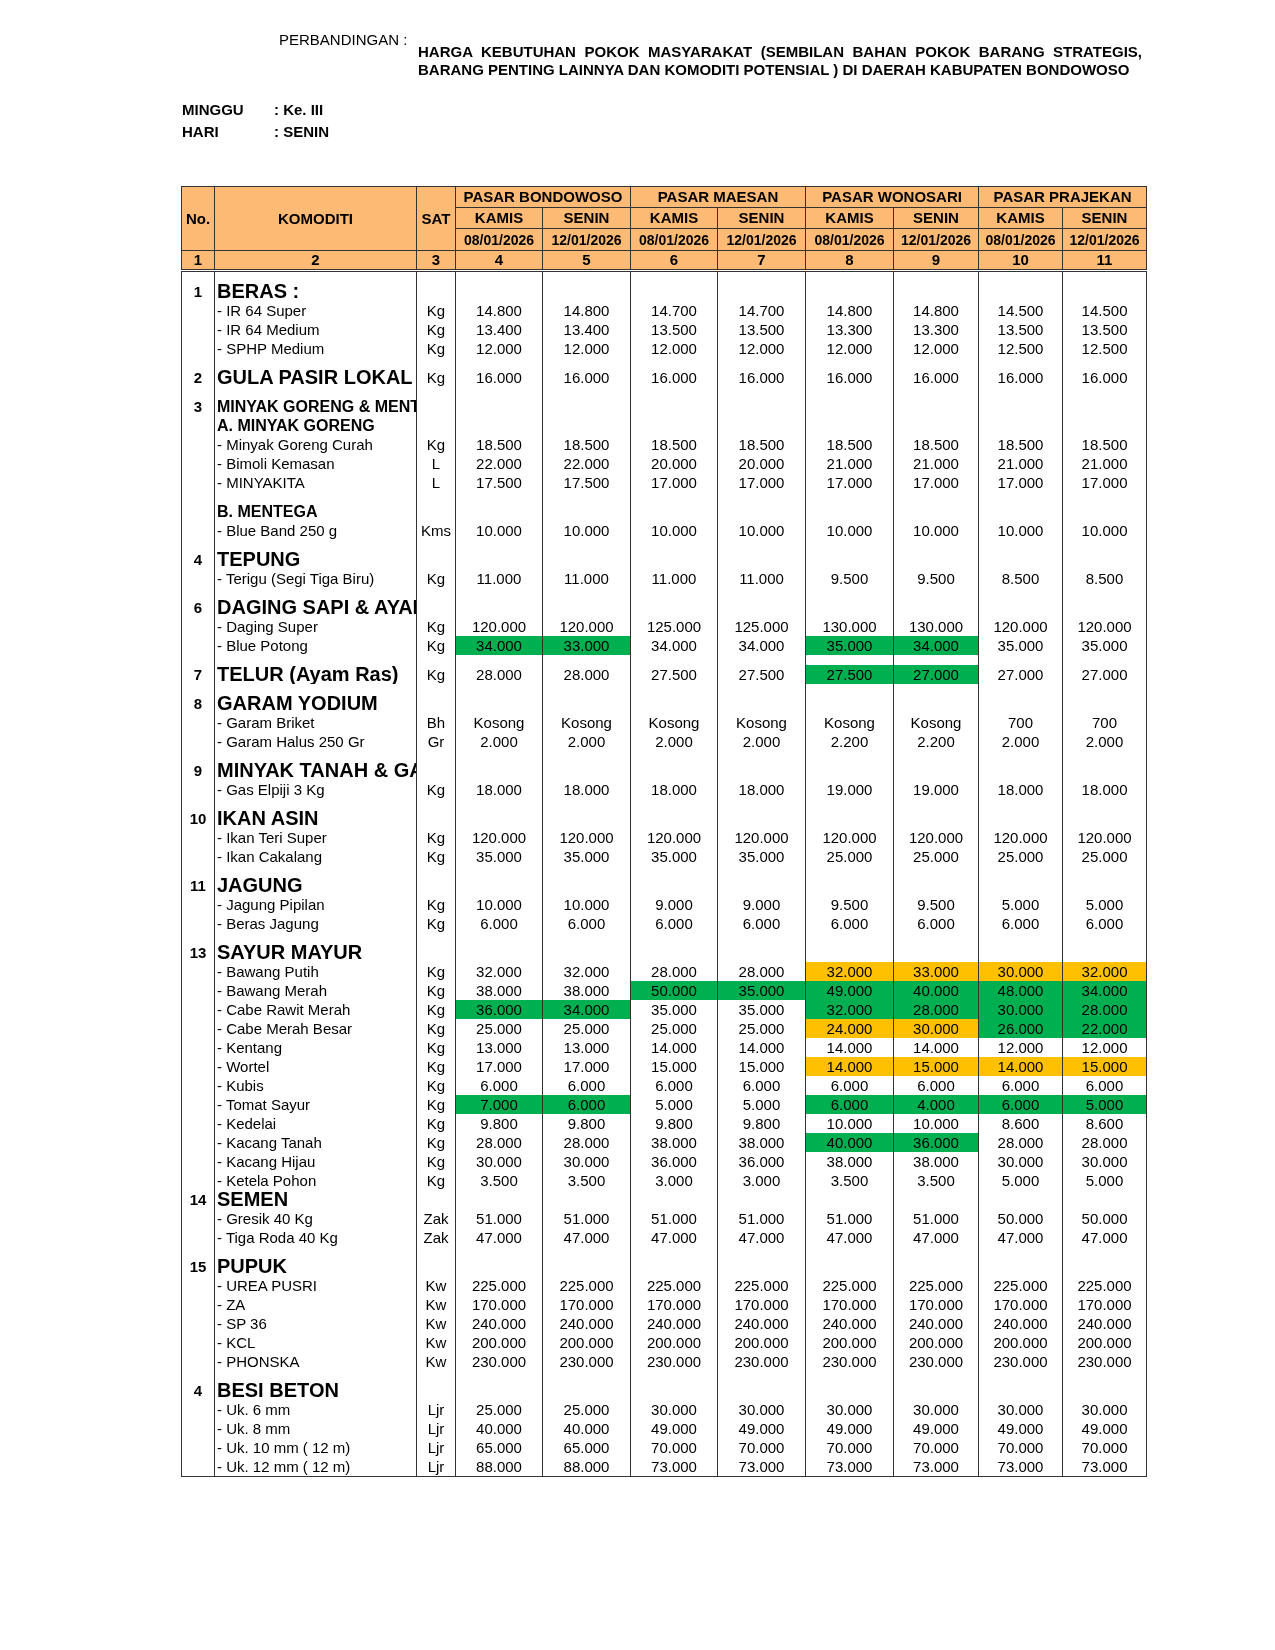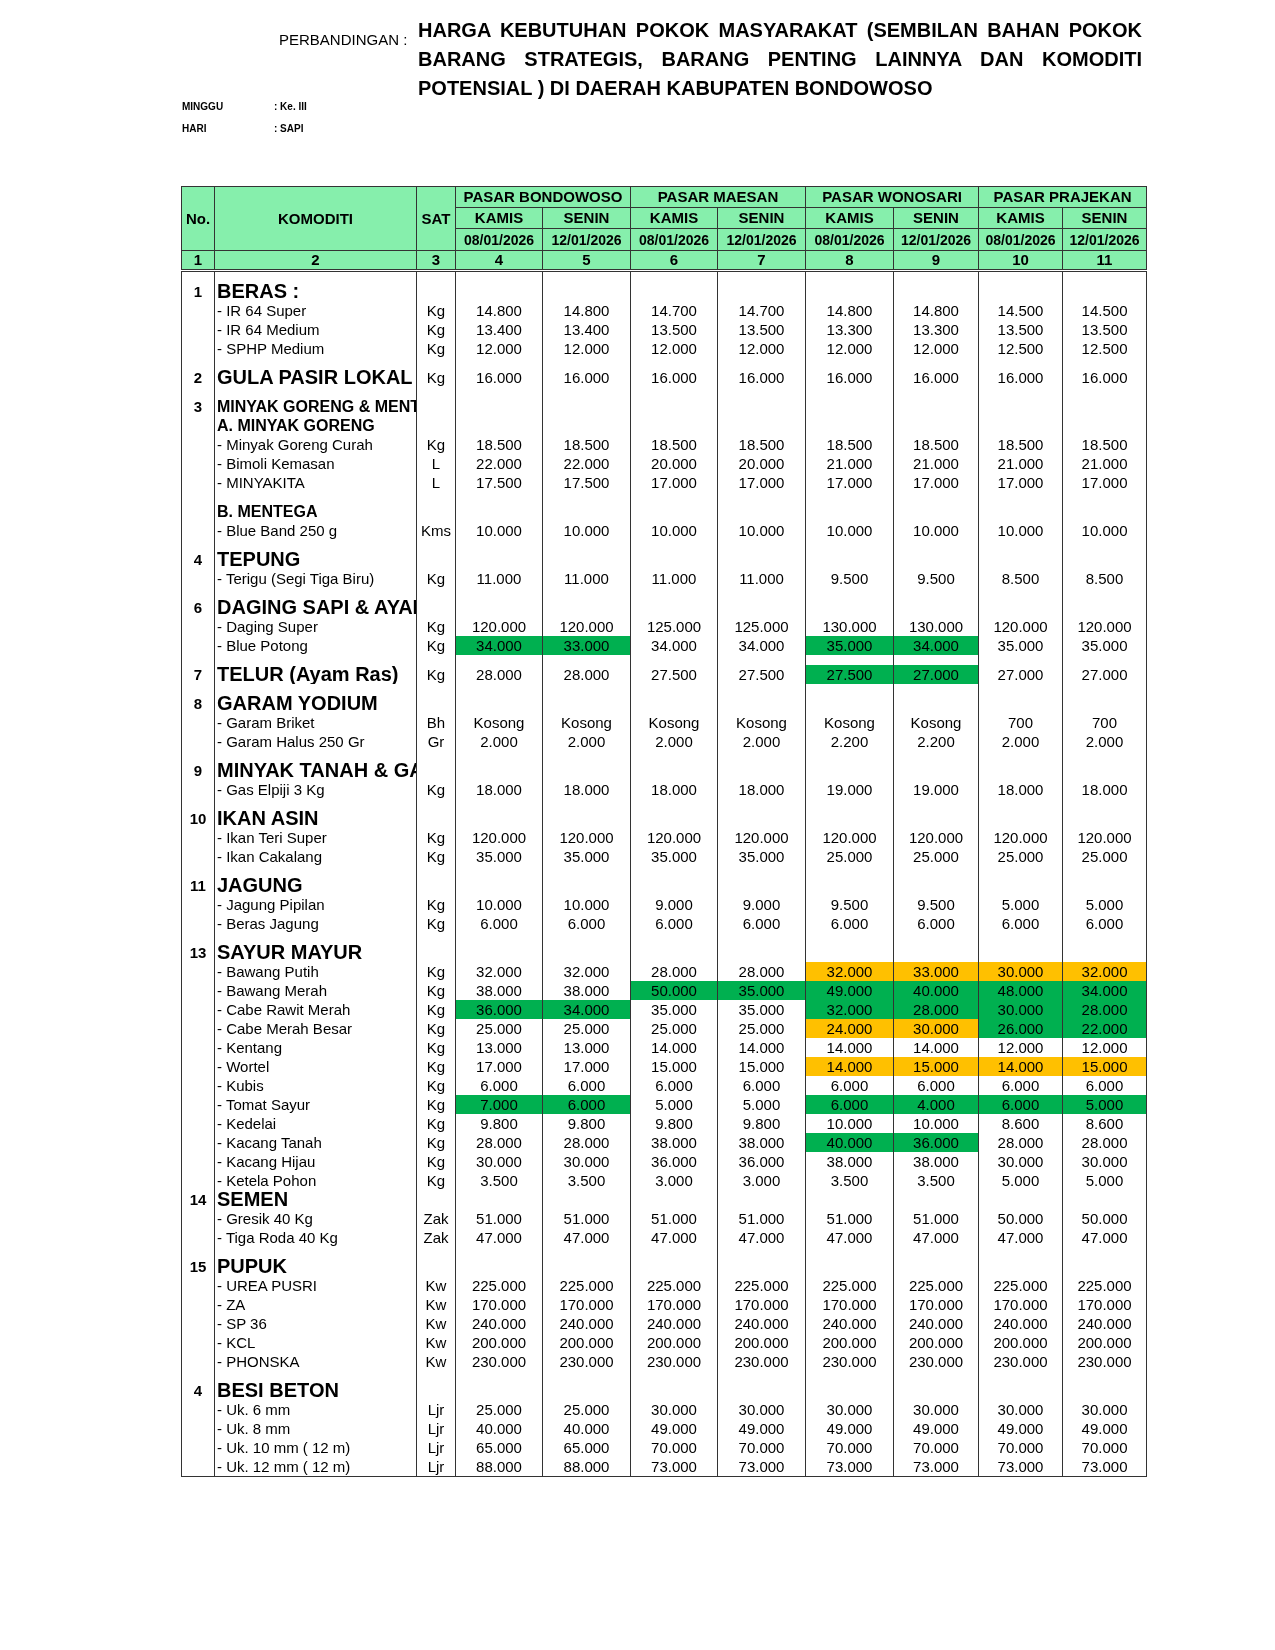--- a/index.html
+++ b/index.html
@@ -1,25 +1,25 @@
 <!DOCTYPE html>
 <html><head>
 <meta charset="utf-8">
 <style>
   html, body { margin: 0; padding: 0; background: #ffffff; }
   body { width: 1275px; height: 1650px; position: relative; font-family: "Liberation Sans", sans-serif; color: #000; }
   .hdr { position: absolute; left: 0; top: 0; width: 1275px; }
   .title-label { position: absolute; left: 279px; top: 31px; font-weight: normal; font-size: 15px; white-space: nowrap; }
-  .title-text { position: absolute; left: 418px; top: 16px; width: 724px; font-weight: bold; font-size: 20px; line-height: 29px; text-align: justify; }
-  .meta { position: absolute; left: 182px; font-weight: bold; font-size: 10px; }
+  .title-text { position: absolute; left: 418px; top: 43px; width: 724px; font-weight: bold; font-size: 15px; line-height: 18px; text-align: justify; }
+  .meta { position: absolute; left: 182px; font-weight: bold; font-size: 15px; }
   .meta .k { display: inline-block; width: 92px; }
   #m1 { top: 101px; } #m2 { top: 123px; } #m3 { top: 146px; margin-top: 45px; }
 
   table.grid { position: absolute; left: 181px; top: 186px; width: 965px; border-collapse: collapse; table-layout: fixed; font-size: 15px; }
-  .grid th { background: #86efac; font-weight: bold; border: 1.5px solid #333; padding: 0; height: 20px; line-height: 18px; white-space: nowrap; overflow: hidden; }
+  .grid th { background: #fdba74; font-weight: bold; border: 1.5px solid #333; padding: 0; height: 20px; line-height: 18px; white-space: nowrap; overflow: hidden; }
   .grid th.date { font-size: 14px; height: 21px; }
   .grid th.idx { height: 18px; line-height: 16px; border-bottom: 3px double #333; }
   .grid td { border-left: 1.5px solid #333; border-right: 1.5px solid #333; padding: 0 2px; height: 19px; line-height: 19px; white-space: nowrap; overflow: hidden; }
   .grid td.no { text-align: center; font-weight: bold; }
   .grid td.name { text-align: left; }
   .grid td.sat { text-align: center; }
   .grid td.val { text-align: center; }
   .grid tr.group td.name { font-weight: bold; font-size: 20px; }
   .grid tr.group td.name.small { font-size: 16px; }
   .grid tr.sub td.name { font-weight: bold; font-size: 16px; }
@@ -28,21 +28,21 @@
   .grid td.hl-green { background: #00b050; }
   .grid td.hl-orange { background: #ffc000; }
 </style>
 </head>
 <body>
 
 <div class="hdr">
   <div class="title-label">PERBANDINGAN :</div>
   <div class="title-text">HARGA KEBUTUHAN POKOK MASYARAKAT (SEMBILAN BAHAN POKOK BARANG STRATEGIS, BARANG PENTING LAINNYA DAN KOMODITI POTENSIAL ) DI DAERAH KABUPATEN BONDOWOSO</div>
   <div class="meta" id="m1"><span class="k">MINGGU</span><span>: Ke. III</span></div>
-  <div class="meta" id="m2"><span class="k">HARI</span><span>: SAPI</span></div>
+  <div class="meta" id="m2"><span class="k">HARI</span><span>: SENIN</span></div>
   <div class="meta" id="m3"><span class="k">TANGGAL</span><span>: 12 JANUARI 2026</span></div>
 </div>
 
 <table class="grid">
   <colgroup>
     <col style="width:33px">
       <col style="width:202px">
       <col style="width:39px">
     <col style="width:87px">
       <col style="width:88px">

